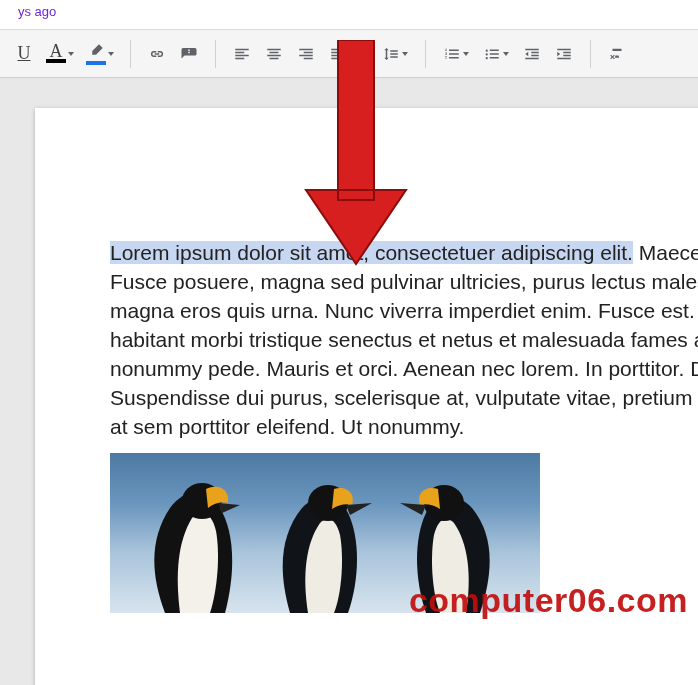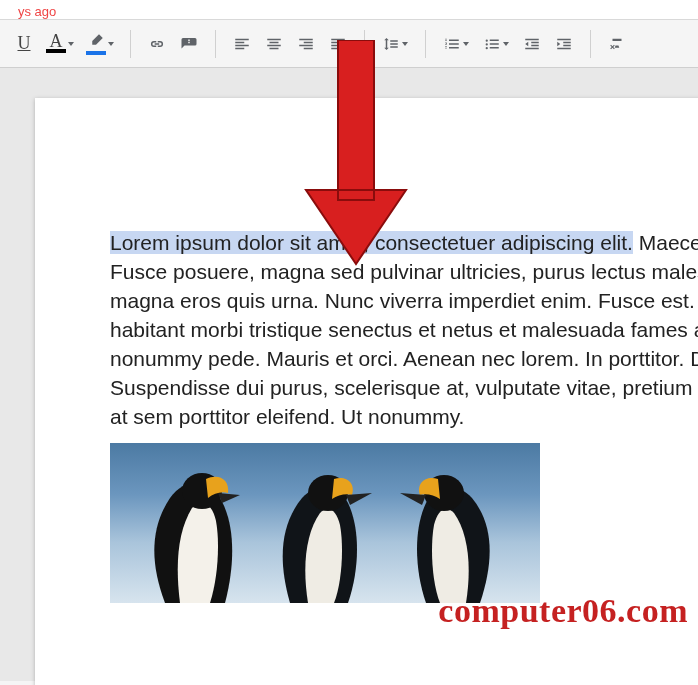--- a/index.html
+++ b/index.html
@@ -7,23 +7,23 @@
     font-family: Arial, "Helvetica Neue", Helvetica, sans-serif;
     background: #f5f5f5;
     width: 698px;
     height: 685px;
     overflow: hidden;
     position: relative;
   }
   .header-bar {
     background: #fff;
     border-bottom: 1px solid #d9d9d9;
-    height: 20px;
+    height: 30px;
     padding-left: 18px;
-    color: #ef4444;
+    color: #6d28d9;
     font-size: 13px;
     line-height: 24px;
   }
   .toolbar {
     display: flex;
     align-items: center;
     background: #f5f5f5;
     border-bottom: 1px solid #cfcfcf;
     height: 48px;
     padding: 0 2px;
@@ -118,24 +118,24 @@
   .arrow-overlay {
     position: absolute;
     top: 40px;
     left: 270px;
     pointer-events: none;
   }
 
   .watermark {
     position: absolute;
     right: 10px;
-    bottom: 55px;
+    bottom: 65px;
     font-size: 34px;
     font-weight: bold;
-    font-family: Liberation Serif, serif;
+    font-family: Liberation Sans, sans-serif;
     color: rgba(192, 14, 14, 0.92);
     letter-spacing: 0.5px;
   }
 </style>
 </head>
 <body>
 
 <div class="header-bar">
   <span>ys ago</span>
 </div>

